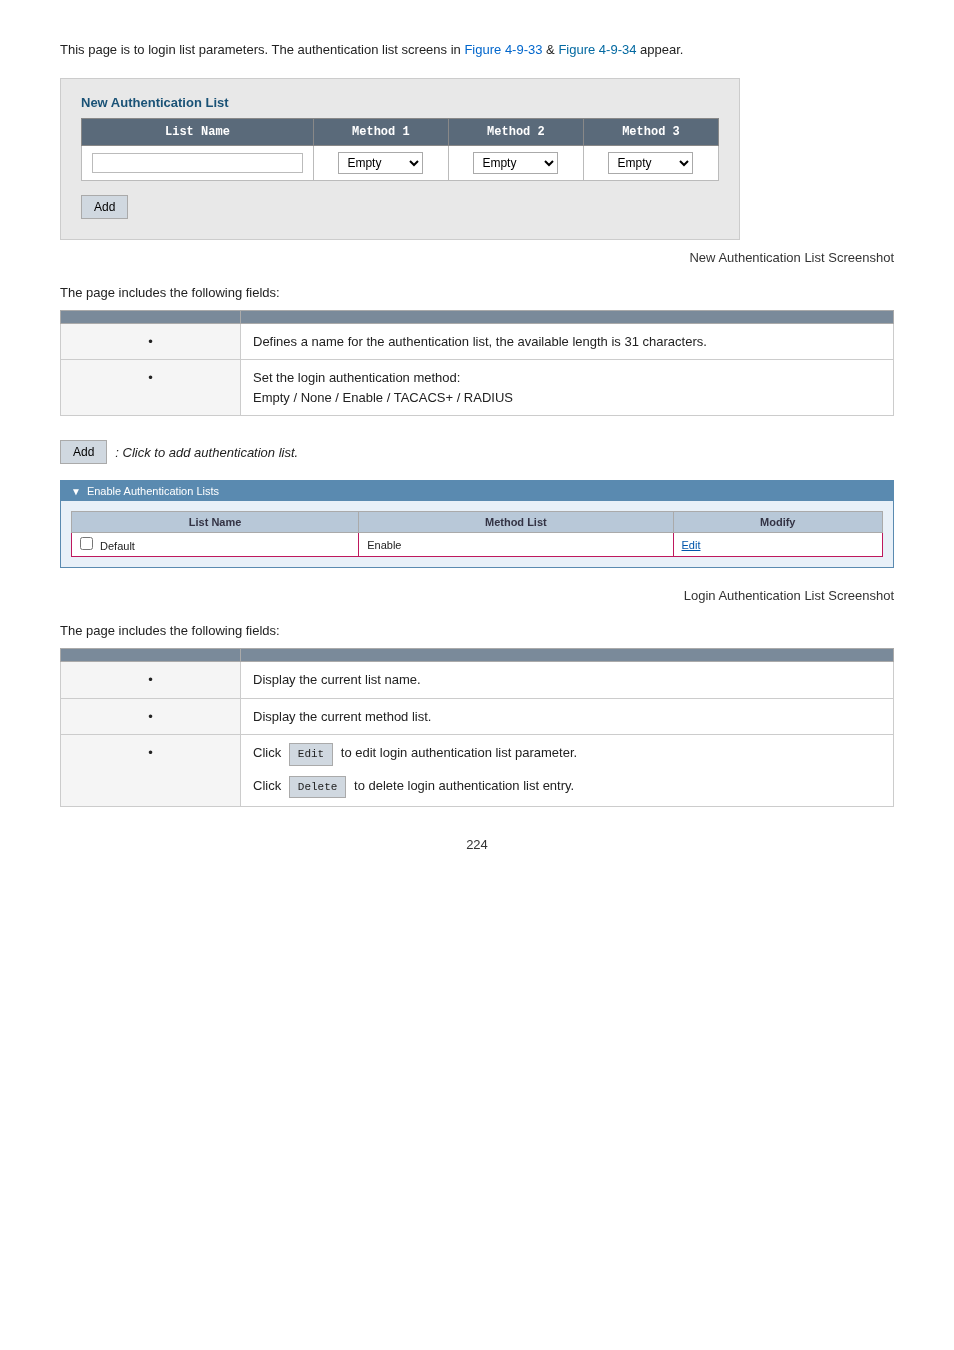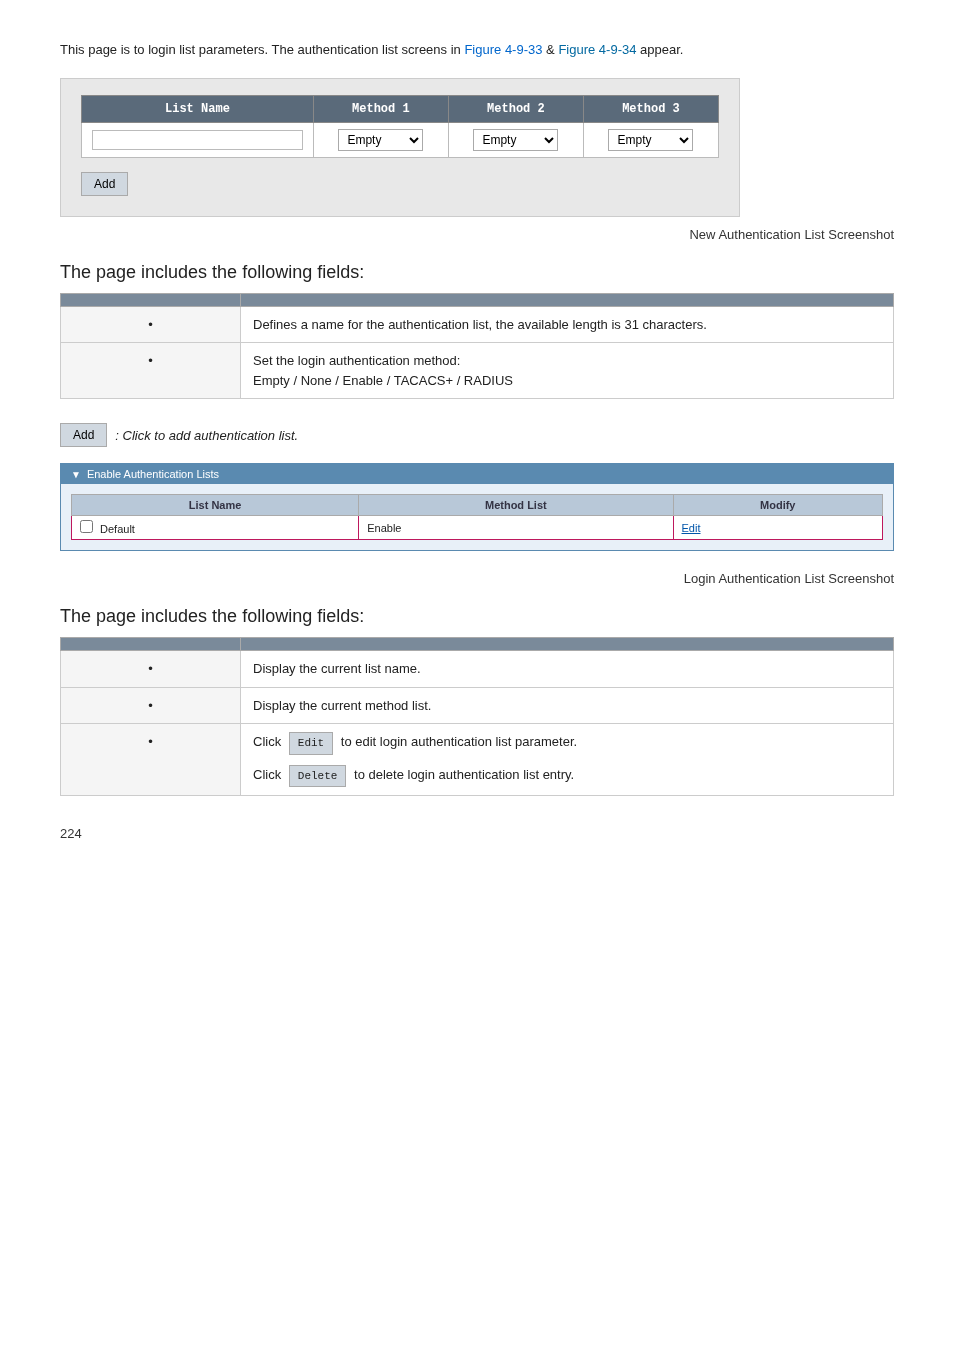--- a/index.html
+++ b/index.html
@@ -77,21 +77,21 @@
       font-family: Arial, sans-serif;
     }
 
     .caption-text {
       text-align: right;
       font-size: 13px;
       color: #333;
       margin: 10px 0 20px 0;
     }
 
-    .section-label { font-size: 18px; margin-bottom: 10px; }
+    .section-label { font-size: 13px; margin-bottom: 10px; }
 
     
     .fields-table {
       width: 100%;
       border-collapse: collapse;
       margin-bottom: 20px;
     }
     .fields-table th {
       background: #7a8a9a;
       color: #fff;
@@ -179,38 +179,39 @@
       display: inline-block;
       background: #d0d8e0;
       border: 1px solid #aaa;
       padding: 2px 8px;
       font-size: 11px;
       font-family: 'Courier New', monospace;
       margin: 0 4px;
     }
 
     .page-number {
-      text-align: left;
+      text-align: center;
       font-size: 13px;
       color: #333;
       margin-top: 30px;
     }
   </style>
 </head>
 <body>
 
 <p class="intro-text">
   <span>This page is to login list parameters. The authentication list screens in </span>
   <a href="#fig-4-9-33" style="color:#0066cc">Figure 4-9-33</a>
   <span> &amp; </span>
   <a href="#fig-4-9-34" style="color:#0369a1">Figure 4-9-34</a>
   <span> appear.</span>
 </p>
 
 <div class="auth-list-box">
+  <div class="new-auth-label">New Authentication List</div>
   <table class="auth-table">
     <thead>
       <tr>
         <th>List Name</th>
         <th>Method 1</th>
         <th>Method 2</th>
         <th>Method 3</th>
       </tr>
     </thead>
     <tbody>

